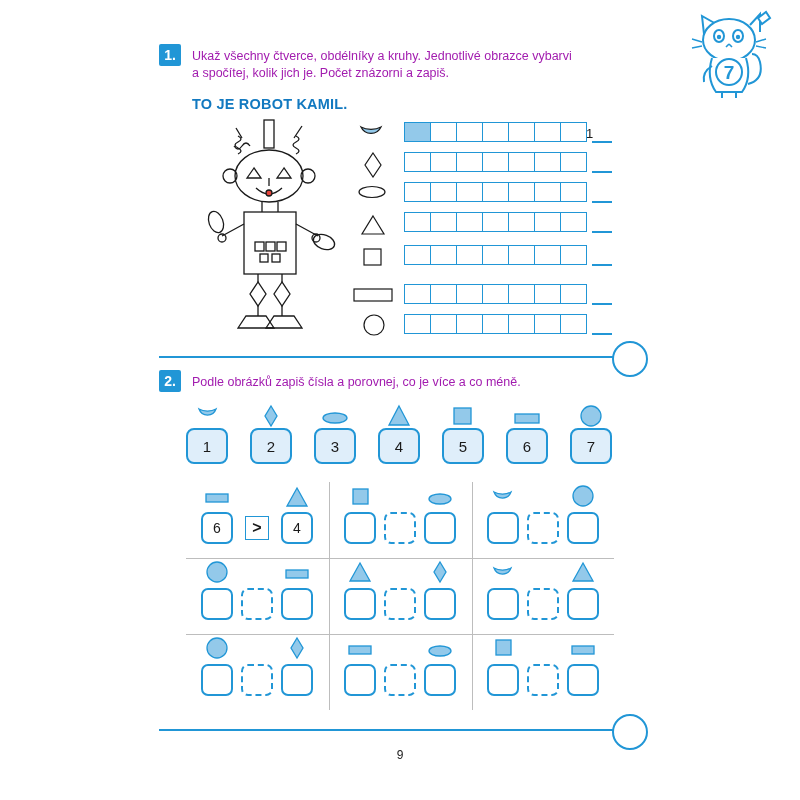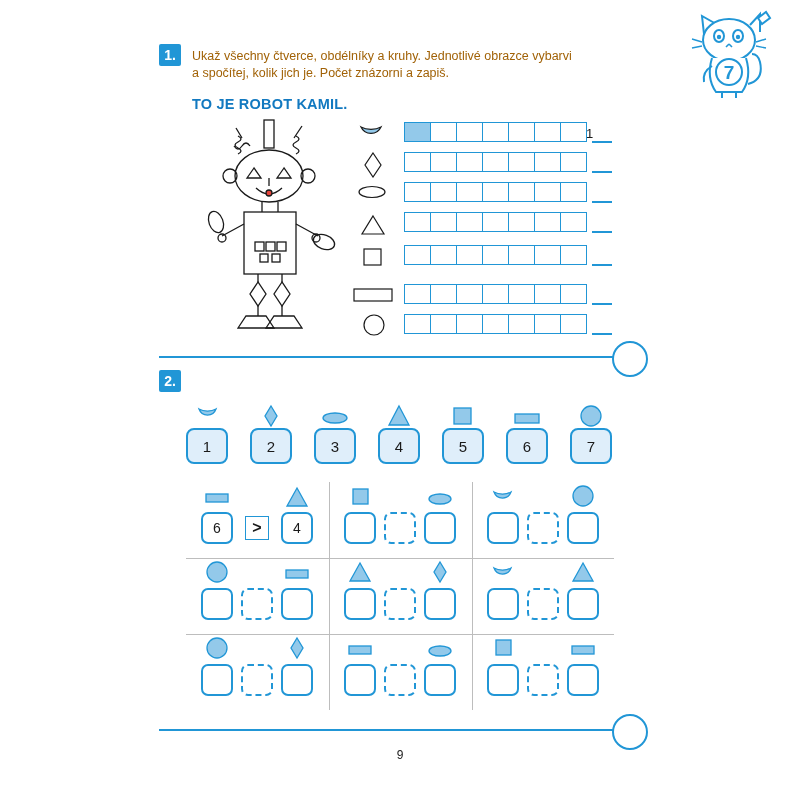--- a/index.html
+++ b/index.html
@@ -33,21 +33,21 @@
     display: flex;
     align-items: center;
     justify-content: center;
     border-radius: 2px;
   }
 
   .ex-text {
     position: absolute;
     font-size: 12.5px;
     line-height: 1.35;
-    color: #a16207;
+    color: #a21caf;
   }
 
   .subtitle {
     position: absolute;
     font-size: 14.5px;
     font-weight: bold;
     color: #1279c0;
     letter-spacing: .2px;
   }
 
@@ -397,20 +397,21 @@
       <div class="grid-cell"></div>
       <div class="grid-cell"></div>
       <div class="grid-cell"></div>
   </div>
   <div class="row-line" style="left:592px; top:333px; width:20px;"></div>
 
   <div class="divider" style="left:159px; top:356px; width:455px;"></div>
   <div class="divider-circle" style="left:612px; top:341px;"></div>
 
   <div class="ex-num" style="left:159px; top:370px;">2.</div>
+  <div class="ex-text" style="left:192px; top:374px; width:400px;">Podle obrázků zapiš čísla a porovnej, co je více a co méně.</div>
 
   <div class="legend">
 
     <div class="legend-item" style="left:0px;">
       <div class="legend-shape">
         <svg width="42" height="24" viewBox="0 0 42 24">
             <path d="M13 5 a9 9 0 0 0 17 0 a12 7 0 0 1 -17 0 z" fill="#93c9ea" stroke="#2196d6" stroke-width="1.3"></path>
           </svg>
       </div>
       <div class="legend-box">1</div>

